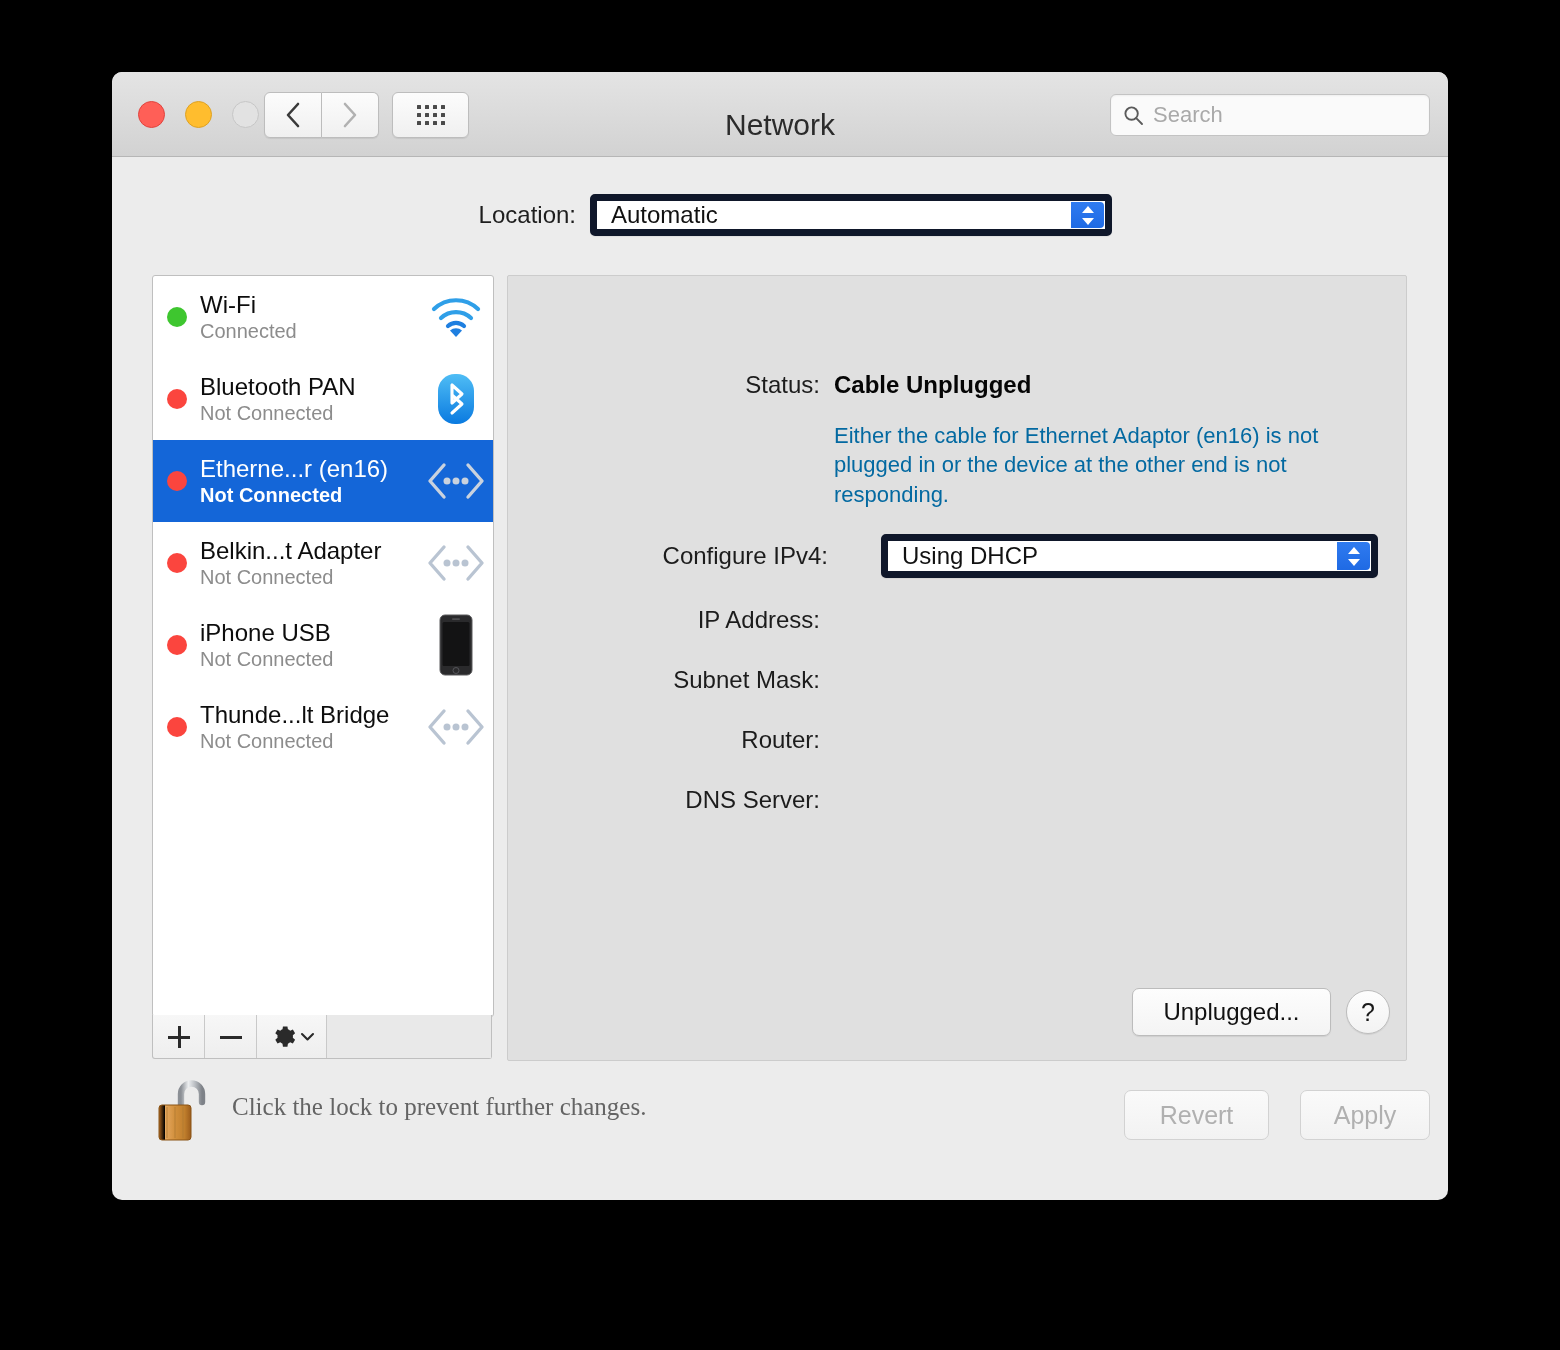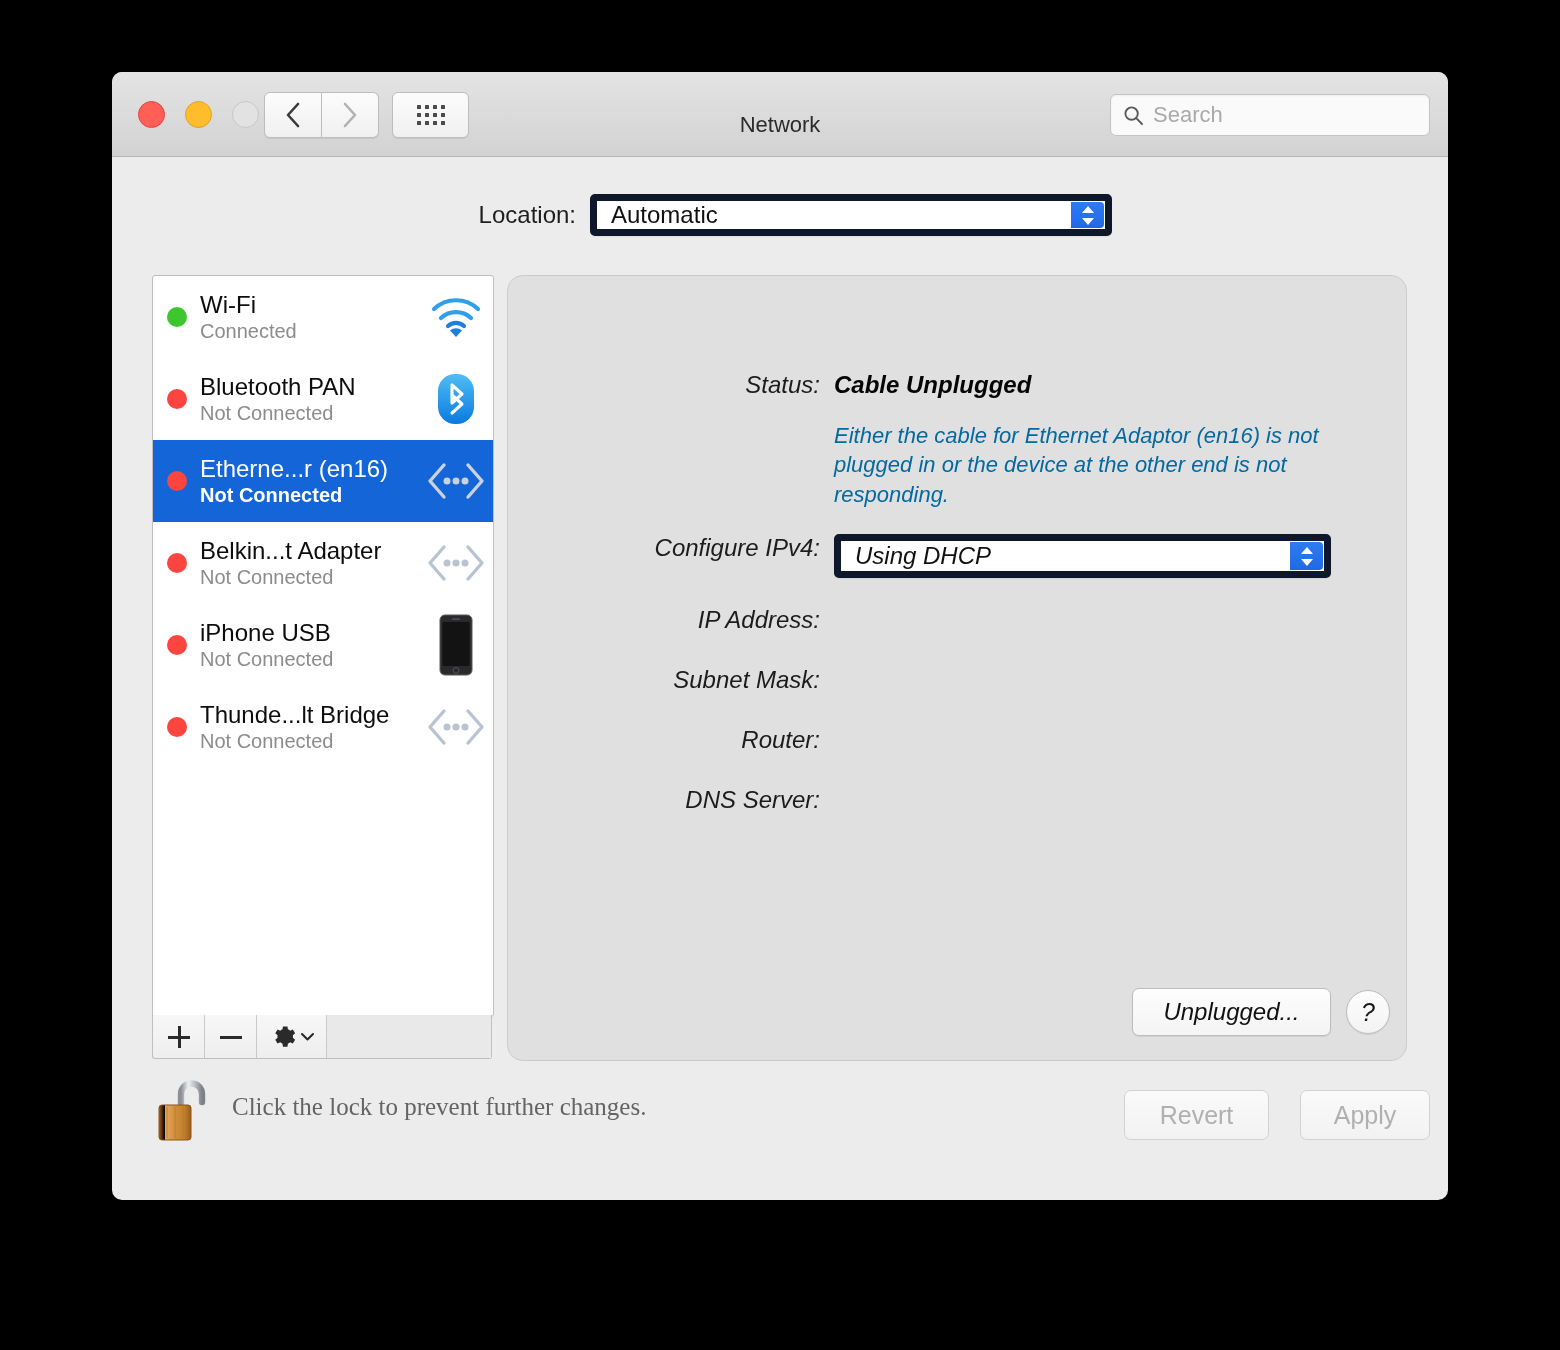--- a/index.html
+++ b/index.html
@@ -47,21 +47,21 @@
     border:1px solid #bdbdbd;
     display:flex;align-items:center;justify-content:center;
     box-shadow:0 1px 1px rgba(0,0,0,.07);
   }
   .dotgrid{display:grid;grid-template-columns:repeat(4,4px);grid-auto-rows:4px;gap:4px;}
   .dotgrid i{background:#4a4a4a;border-radius:.5px;display:block;width:4px;height:4px;}
 
   #win-title{
     position:absolute;left:0;right:0;top:0;height:105px;
     display:flex;align-items:center;justify-content:center;
-    font-size:22px;color:#2b2b2b;
+    font-size:30px;color:#2b2b2b;
   }
 
   #searchbox{
     position:absolute;right:18px;top:22px;width:320px;height:42px;
     background:#fafafa;border:1px solid #c3c3c3;border-radius:6px;
     display:flex;align-items:center;padding:0 12px;box-sizing:border-box;
     box-shadow:inset 0 1px 2px rgba(0,0,0,.05);
   }
   #searchbox .ph{font-size:22px;color:#a9a9a9;margin-left:9px;}
 
@@ -127,34 +127,34 @@
   .plus:before,.plus:after,.minus:before{
     content:"";position:absolute;background:#2a2a2a;
   }
   .plus:before{width:22px;height:3px;left:-11px;top:-1px;}
   .plus:after{width:3px;height:22px;left:-1px;top:-11px;}
   .minus:before{width:22px;height:3px;left:-11px;top:-1px;}
 
   
   #detail{
     position:absolute;left:395px;top:203px;width:898px;height:784px;
-    background:#e0e0e0;border:1px solid #cccccc;border-radius:16px;font-style:italic;
+    background:#e0e0e0;border:1px solid #cccccc;border-radius:2px;
   }
   .drow{display:flex;align-items:flex-start;}
   .dlabel{
     width:326px;text-align:right;padding-right:14px;box-sizing:border-box;
     font-size:24px;color:#1c1c1c;
   }
   #status-row{position:absolute;left:0;top:95px;width:100%;}
   #status-value{font-size:24px;font-weight:bold;color:#050505;}
   #status-desc{
     position:absolute;left:326px;top:145px;width:510px;
     font-size:22px;color:#0369a1;line-height:1.33;
   }
-  #ipv4-row{position:absolute;left:0;top:258px;width:100%;}
+  #ipv4-row{position:absolute;left:8px;top:258px;width:100%;align-items:center;gap:39px;}
   #ipv4-popup{width:497px;height:44px;}
   #ipv4-popup .val{font-size:24px;}
   .blank-row{position:absolute;left:0;width:100%;}
   #row-ip{top:330px;}
   #row-subnet{top:390px;}
   #row-router{top:450px;}
   #row-dns{top:510px;}
   #row-search{top:570px;}
 
   #advanced-btn{

